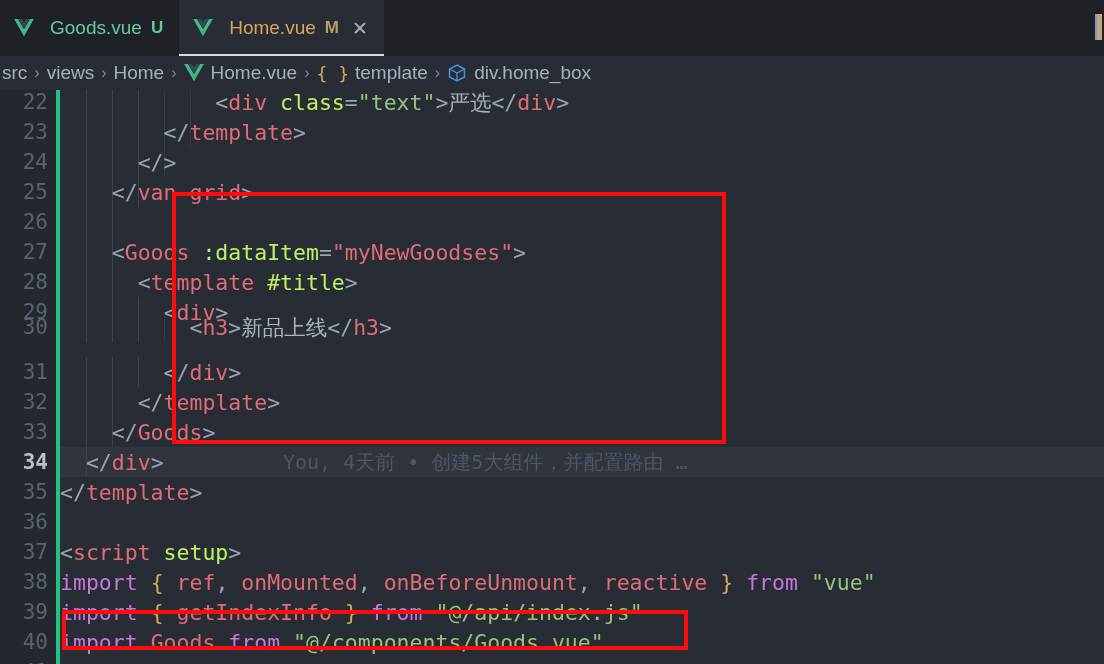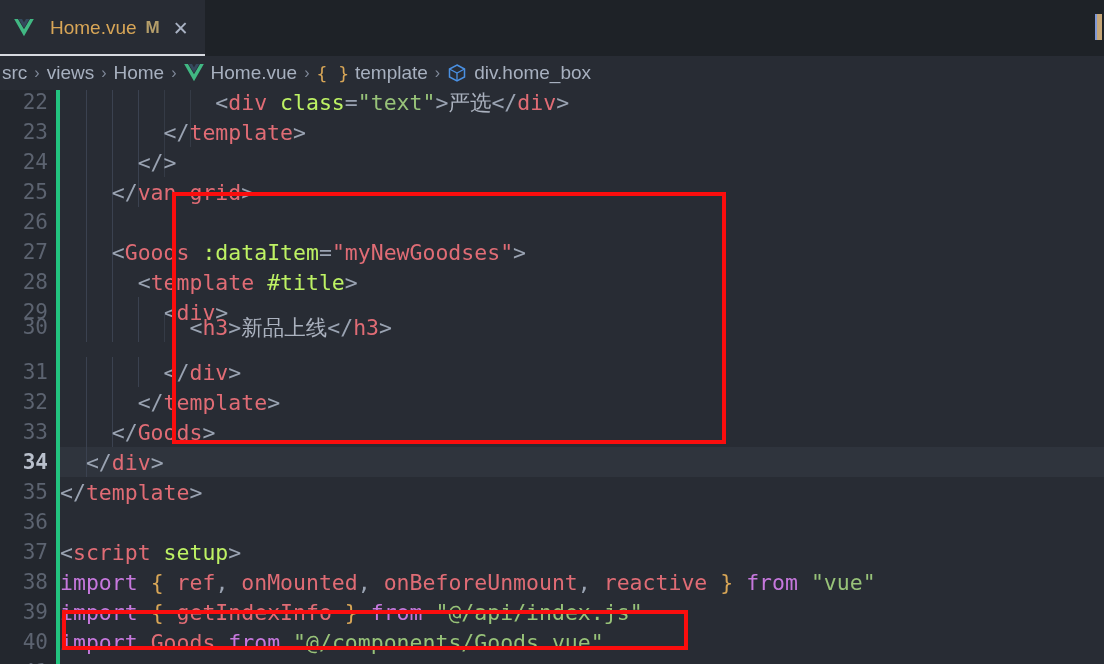--- a/index.html
+++ b/index.html
@@ -133,20 +133,30 @@
     pointer-events:none;
   }
 </style>
 </head>
 <body>
 
 <div id="app">
 
   <div class="tabbar">
 
+    <div class="tab inactive">
+      <span class="crumb-ico">
+        <svg class="vue-logo" viewBox="0 0 24 22">
+          <path d="M0 0 L4.6 0 L12 12.6 L19.4 0 L24 0 L12 21 Z" fill="#41b883"></path>
+          <path d="M5.6 0 L9.6 0 L12 4.2 L14.4 0 L18.4 0 L12 11 Z" fill="#35495e"></path>
+        </svg>
+      </span>
+      <span class="tab-label-inactive">Goods.vue</span>
+      <span class="tab-badge badge-u">U</span>
+    </div>
 
     <div class="tab active">
       <span class="crumb-ico">
         <svg class="vue-logo" viewBox="0 0 24 22">
           <path d="M0 0 L4.6 0 L12 12.6 L19.4 0 L24 0 L12 21 Z" fill="#41b883"></path>
           <path d="M5.6 0 L9.6 0 L12 4.2 L14.4 0 L18.4 0 L12 11 Z" fill="#35495e"></path>
         </svg>
       </span>
       <span class="tab-label-active">Home.vue</span>
       <span class="tab-badge badge-m">M</span>
@@ -277,20 +287,21 @@
           <div class="iguide" style="left: 86px;"></div>
           <div class="iguide" style="left: 112px;"></div>
           <div class="lnum">33</div>
           <div class="code" style="left: 60px;"><span class="t-plain">    </span><span class="t-punct">&lt;/</span><span class="t-tag">Goods</span><span class="t-punct">&gt;</span></div>
         </div>
         <div class="row active" style="top: 357px;">
           <div class="codebg-hl"></div>
           <div class="iguide" style="left: 86px;"></div>
           <div class="lnum cur">34</div>
           <div class="code" style="left: 60px;"><span class="t-plain">  </span><span class="t-punct">&lt;/</span><span class="t-tag">div</span><span class="t-punct">&gt;</span></div>
+          <div class="blame" style="left: 283px;">You, 4天前 • 创建5大组件，并配置路由 …</div>
         </div>
         <div class="row" style="top: 387px;">
           <div class="lnum">35</div>
           <div class="code" style="left: 60px;"><span class="t-punct">&lt;/</span><span class="t-tag">template</span><span class="t-punct">&gt;</span></div>
         </div>
         <div class="row" style="top: 417px;">
           <div class="lnum">36</div>
           <div class="code" style="left: 60px;"></div>
         </div>
         <div class="row" style="top: 447px;">

